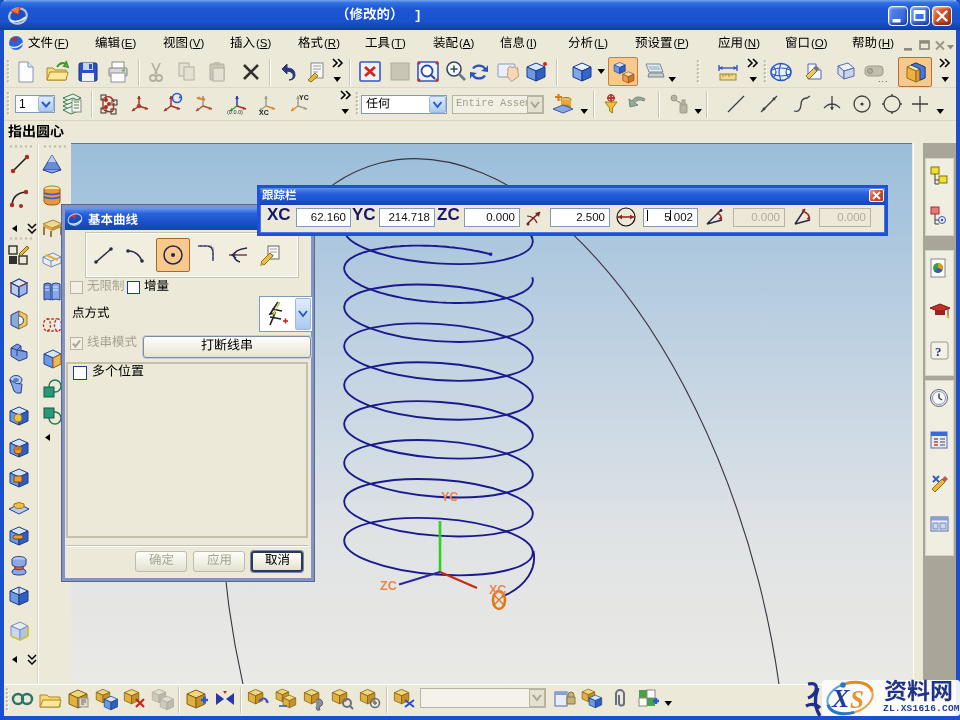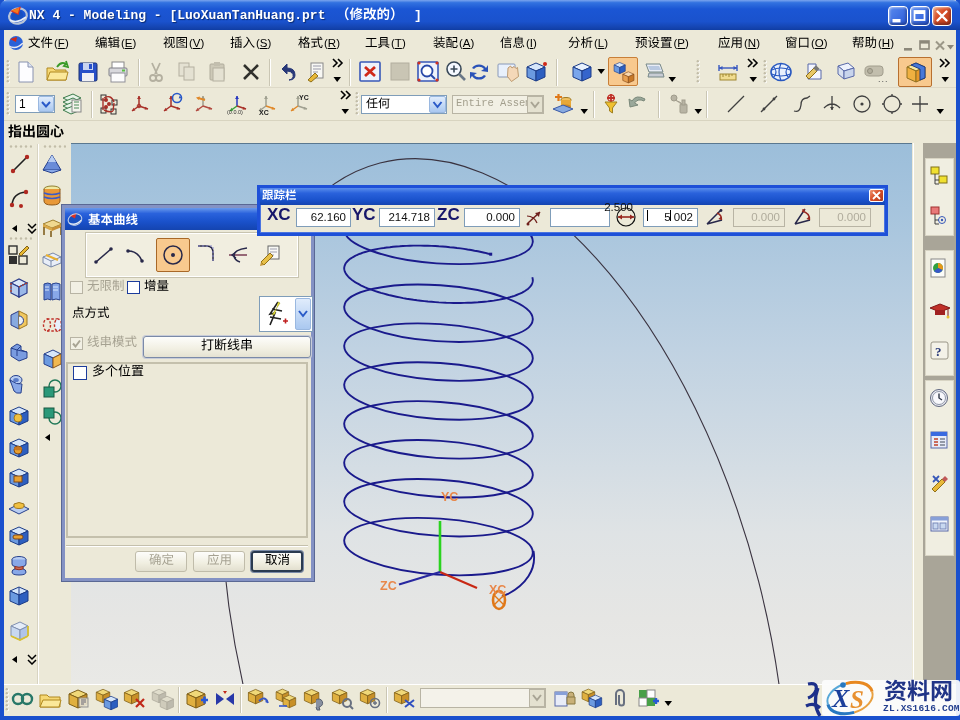--- a/index.html
+++ b/index.html
@@ -9,21 +9,20 @@
     <div style="position:absolute;left:956px;top:0px;width:4px;height:720px;background:#1a50cd;"></div>
     <div style="position:absolute;left:0px;top:716px;width:960px;height:4px;background:#1a50cd;"></div>
     <div style="position:absolute;left:0px;top:0px;width:960px;height:30px;background:linear-gradient(180deg,#7ba5ee 0%,#3272e0 9%,#1b56d4 30%,#1a52cd 72%,#1443ae 93%,#0f3da4 100%);border-radius:7px 7px 0 0;"></div>
     <svg style="position:absolute;left:7px;top:4px;" width="22" height="22">
       <ellipse cx="11" cy="12" rx="9" ry="7.5" fill="none" stroke="#b8c4d8" stroke-width="2.2" transform="rotate(-18 11 12)"></ellipse>
 <circle cx="10.5" cy="11.5" r="5.5" fill="#1850c0"></circle>
 <path d="M3 7 L14 2.5 L11.5 11 Z" fill="#e03020"></path>
       <path d="M4.5 6.5 L12.5 3.6 L10.8 9.4 Z" fill="#f8a020" opacity="0.7"></path>
 <path d="M3 16 Q10 20 19 13" stroke="#e8eef8" stroke-width="1.6" fill="none"></path>
     </svg>
-    <div style="position:absolute;left:29px;top:8px;white-space:nowrap;font-family:Liberation Mono,monospace;font-weight:bold;font-size:13px;color:#fff;text-shadow:1px 1px 1px #0a2a70;">NX 4 - Modeling - [LuoXuanTanHuang.prt</div>
     <svg style="position:absolute;left:336.0px;top:7.0px;overflow:visible" width="70" height="18">
       <g fill="#ffffff" transform="translate(0,11.88)">
         <g transform="translate(0.00,0) scale(0.01350,-0.01350)">
           <path d="M663 380C663 166 752 6 860 -100L955 -58C855 50 776 188 776 380C776 572 855 710 955 818L860 860C752 754 663 594 663 380Z"></path>
         </g>
         <g transform="translate(13.50,0) scale(0.01350,-0.01350)">
           <path d="M692 388C642 342 544 302 460 280C483 262 509 233 524 211C617 241 716 289 779 352ZM789 291C723 224 592 174 467 149C488 129 512 96 525 74C663 109 796 169 876 256ZM862 180C776 85 602 31 416 5C439 -20 465 -60 477 -89C682 -51 860 15 965 138ZM300 565V80H399V400C414 379 428 354 435 336C526 359 612 392 688 437C752 396 828 363 916 342C931 371 960 415 982 438C905 451 838 473 780 501C848 559 902 631 938 720L868 753L850 748H631C643 773 654 798 664 824L555 850C519 748 453 651 375 590C401 574 444 540 464 520C485 539 506 561 526 585C547 557 573 529 602 502C540 470 471 446 399 430V565ZM588 653H786C759 617 726 584 688 556C647 586 613 619 588 653ZM213 846C170 700 96 553 15 459C34 427 63 359 73 329C93 352 112 378 131 406V-89H245V612C275 678 302 747 324 814Z"></path>
         </g>
         <g transform="translate(27.00,0) scale(0.01350,-0.01350)">
           <path d="M630 560H790C774 457 750 368 714 291C676 370 648 460 628 556ZM66 787V669H319V501H76V127C76 90 59 73 39 63C58 33 77 -27 83 -61C113 -37 161 -14 451 95C444 121 437 172 437 208L197 125V382H438V398C462 374 492 342 506 324C523 347 540 372 556 399C579 317 607 243 643 177C589 109 518 56 427 17C449 -9 484 -65 496 -94C585 -51 657 3 715 69C765 7 826 -45 900 -83C918 -52 954 -5 981 19C903 54 840 106 789 172C850 277 890 405 915 560H960V671H667C681 722 694 775 705 829L586 850C558 695 510 544 438 442V787Z"></path>
@@ -1288,21 +1287,21 @@
     <div style="position:absolute;left:437px;top:205px;white-space:nowrap;font-size:17px;font-weight:bold;color:#16166a;font-family:Liberation Sans,sans-serif;">ZC</div>
     <div style="position:absolute;left:464px;top:208px;width:56px;height:19px;background:#fff;border:1px solid #7f9db9;"></div>
     <div style="position:absolute;left:464px;top:211px;white-space:nowrap;font-size:11.5px;color:#101010;width:51px;text-align:right;">0.000</div>
     <svg style="position:absolute;left:524px;top:207px;" width="22" height="20">
       <path d="M4 16 L16 5" stroke="#70201c" stroke-width="1.6"></path>
       <path d="M16 5 l-5 1 l4 4 z" fill="#70201c"></path>
       <path d="M3 9 Q10 9 13 16" fill="none" stroke="#70201c" stroke-width="1.2"></path>
       <circle cx="4" cy="17" r="1.5" fill="#70201c"></circle>
     </svg>
     <div style="position:absolute;left:550px;top:208px;width:60px;height:19px;background:#fff;border:1px solid #7f9db9;"></div>
-    <div style="position:absolute;left:550px;top:201px;white-space:nowrap;font-size:11.5px;color:#101010;width:55px;text-align:right;margin-left:28px;">2.500</div>
+    <div style="position:absolute;left:550px;top:211px;white-space:nowrap;font-size:11.5px;color:#101010;width:55px;text-align:right;">2.500</div>
     <svg style="position:absolute;left:614px;top:206px;" width="24" height="22">
       <circle cx="12" cy="11" r="9" fill="none" stroke="#101010" stroke-width="1.2"></circle>
       <path d="M4 11 L20 11" stroke="#982820" stroke-width="1.6"></path>
       <path d="M4 11 l4 -2.4 v4.8 z M20 11 l-4 -2.4 v4.8 z" fill="#982820"></path>
     </svg>
     <div style="position:absolute;left:643px;top:208px;width:55px;height:19px;background:#fff;border:1px solid #7f9db9;"></div>
     <div style="position:absolute;left:643px;top:211px;white-space:nowrap;font-size:11.5px;color:#101010;width:50px;text-align:right;">5 002</div>
     <div style="position:absolute;left:647px;top:210px;width:1px;height:11px;background:#000;"></div>
     <div style="position:absolute;left:670px;top:210px;width:1px;height:11px;background:#000;"></div>
     <svg style="position:absolute;left:703px;top:207px;" width="26" height="20">

